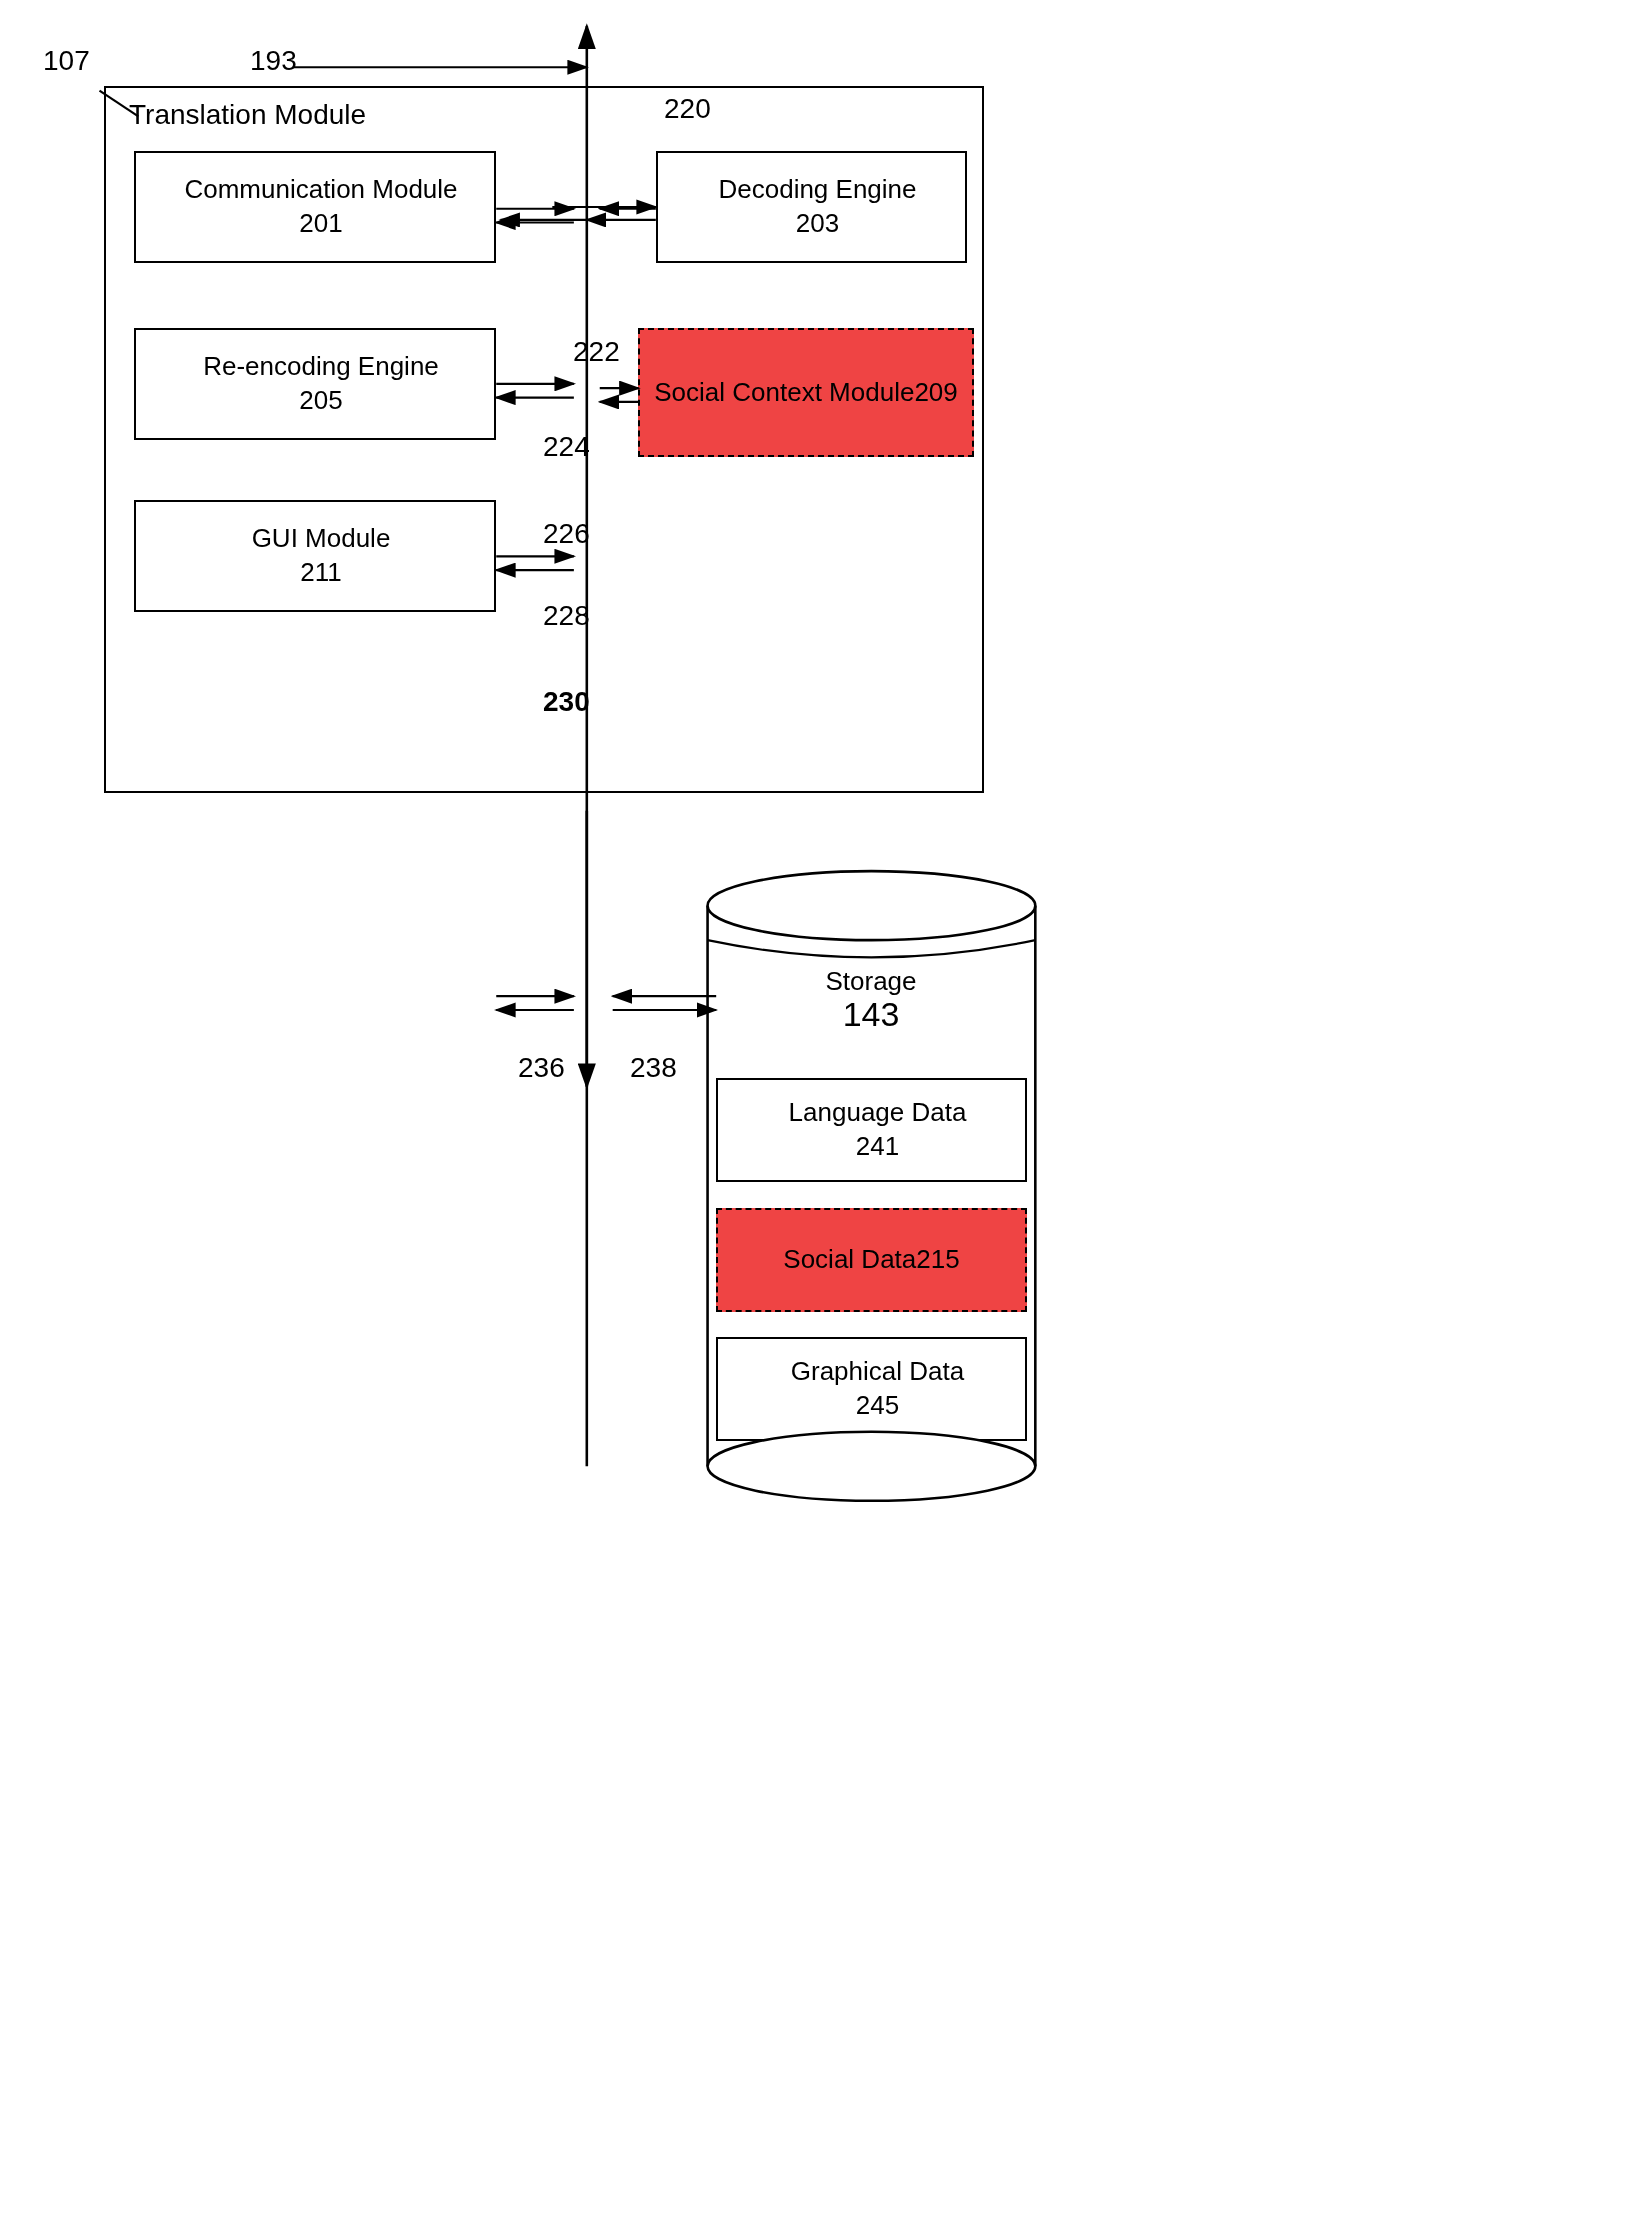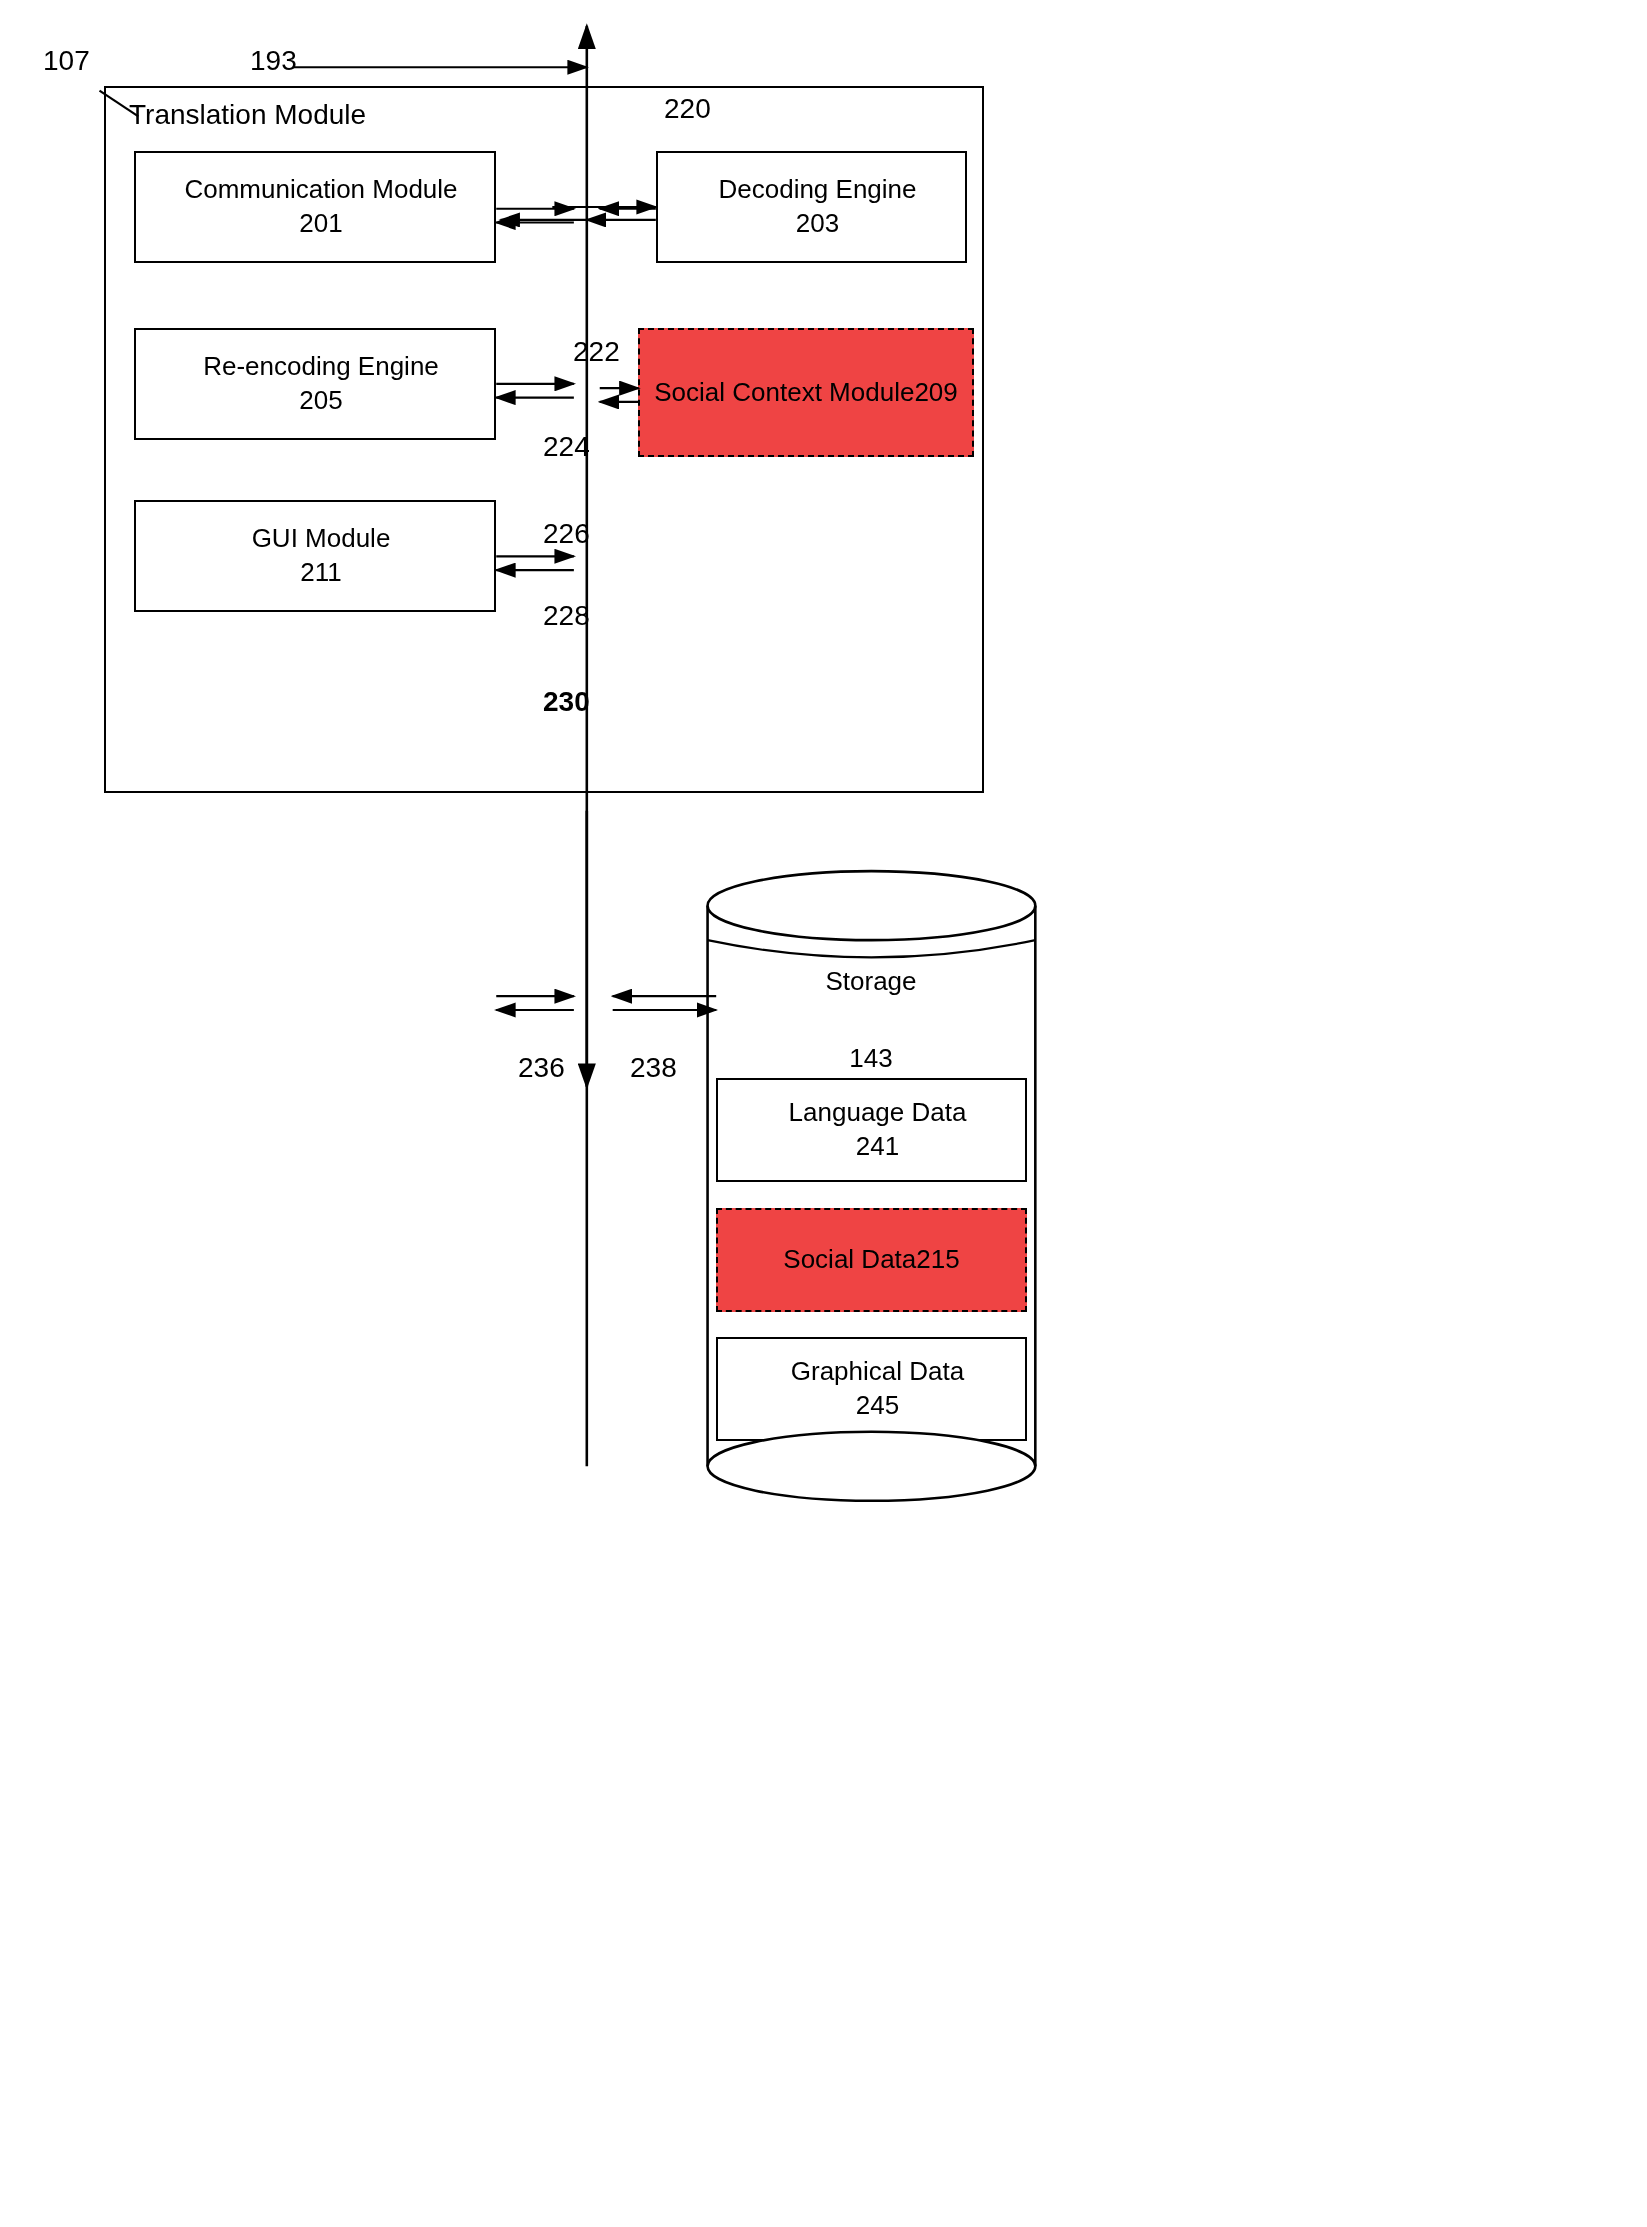--- a/index.html
+++ b/index.html
@@ -133,21 +133,21 @@
   <div class="ref-label" style="top:336px; left:573px;">222</div>
   <div class="ref-label" style="top:431px; left:543px;">224</div>
   <div class="ref-label" style="top:518px; left:543px;">226</div>
   <div class="ref-label" style="top:600px; left:543px;">228</div>
   <div class="ref-label" style="top:686px; left:543px;font-weight:bold;">230</div>
   <div class="ref-label" style="top:93px; left:664px;">220</div>
   <div class="ref-label" style="top:1052px; left:518px;">236</div>
   <div class="ref-label" style="top:1052px; left:630px;">238</div>
 
   <div style="position:absolute; top:966px; left:707px; font-size:26px; text-align:center; width:328px;">Storage</div>
-  <div style="position:absolute; top:1043px; left:707px; font-size:26px; text-align:center; width:328px;">143</div>
+  <div style="position:absolute; top:995px; left:707px; font-size:34px; text-align:center; width:328px;">143</div>
 
   <div class="component-box" style="top:1078px; left:716px; width:311px; height:104px;">
     <div class="box-title">Language Data</div>
     <div class="box-number">241</div>
   </div>
 
   <div class="component-box-dashed" style="top:1208px; left:716px; width:311px; height:104px;">
     <div class="box-title">Social Data</div>
     <div class="box-number">215</div>
   </div>

